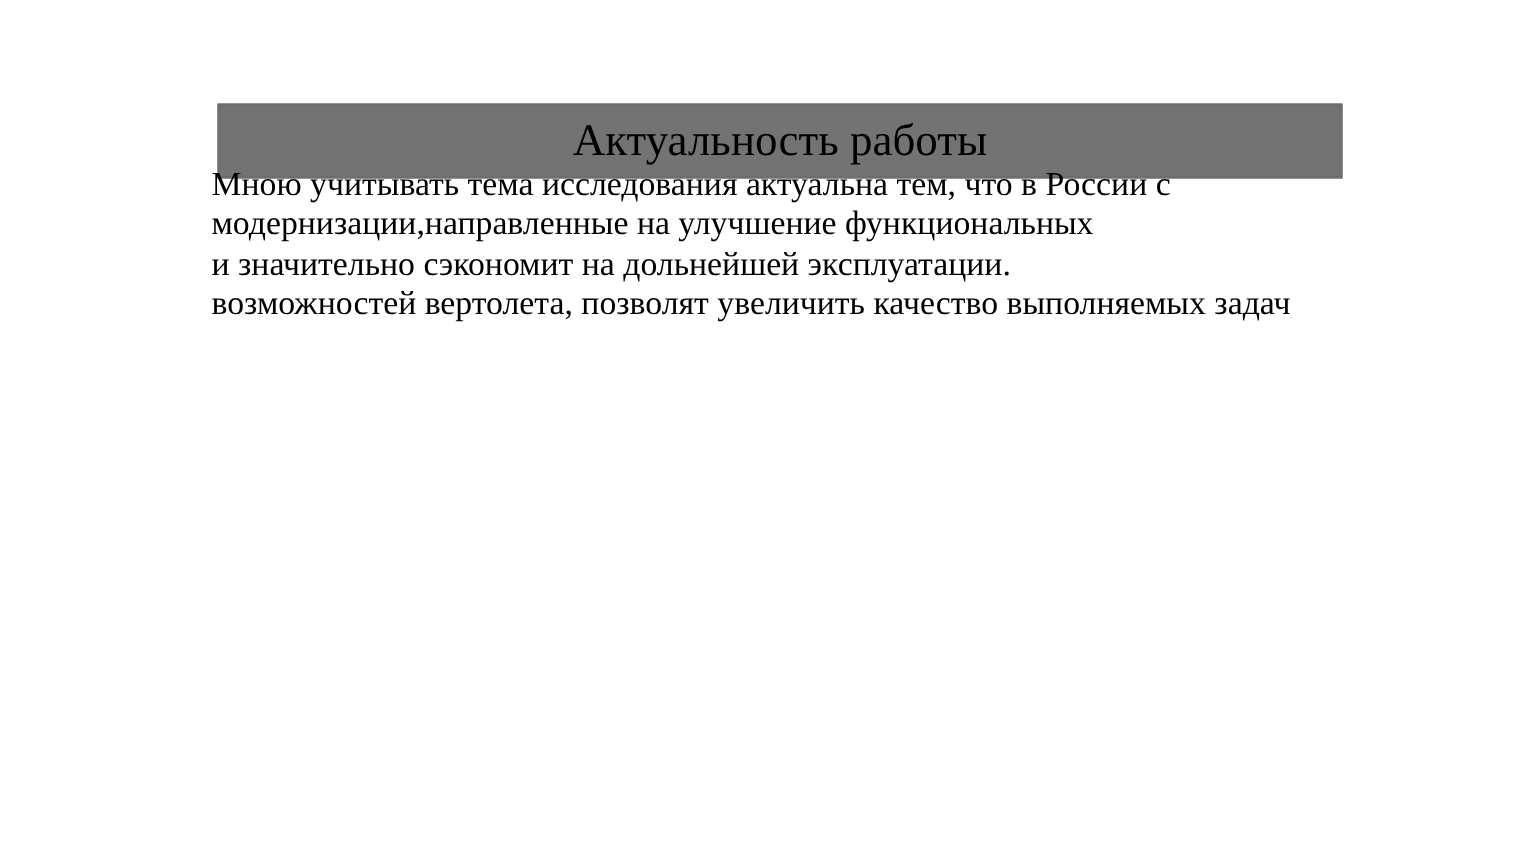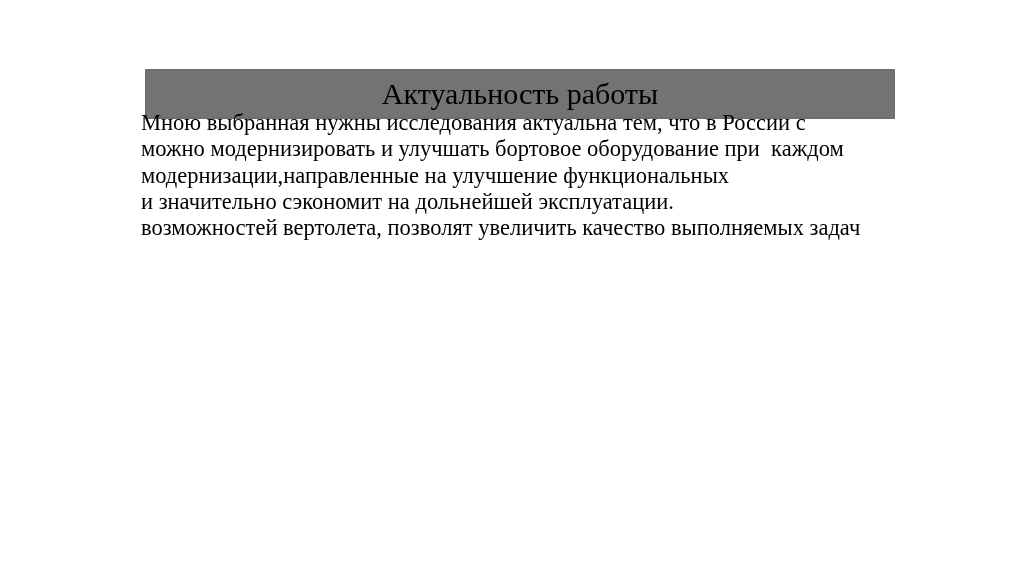--- a/index.html
+++ b/index.html
@@ -50,18 +50,17 @@
     }
   </style>
 </head>
 <body>
 
 <div class="title-box">
   <span class="title-text">Актуальность работы</span>
 </div>
 
 <div class="body-text">
-  <span class="line">Мною выбранная нужны исследования актуальна тем, что в России с</span>
-  <span class="line">можно модернизировать и улучшать бортовое оборудование при  каждом</span>
+  <span class="line">Мною учитывать тема исследования актуальна тем, что в России с</span>
   <span class="line">модернизации,направленные на улучшение функциональных</span>
   <span class="line">и значительно сэкономит на дольнейшей эксплуатации.</span>
   <span class="line">возможностей вертолета, позволят увеличить качество выполняемых задач</span>
 </div>
 
 </body></html>

